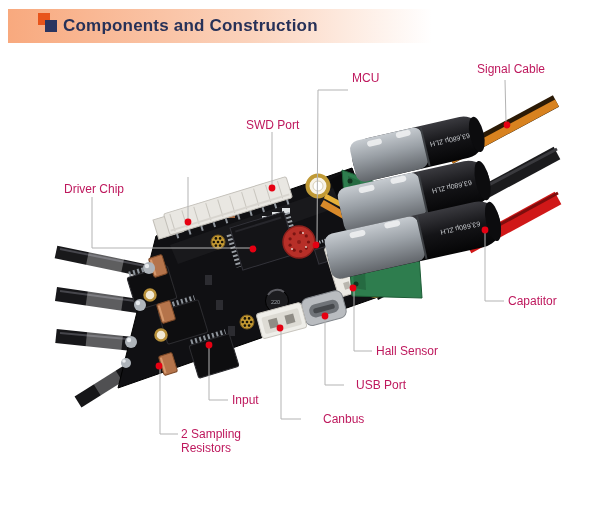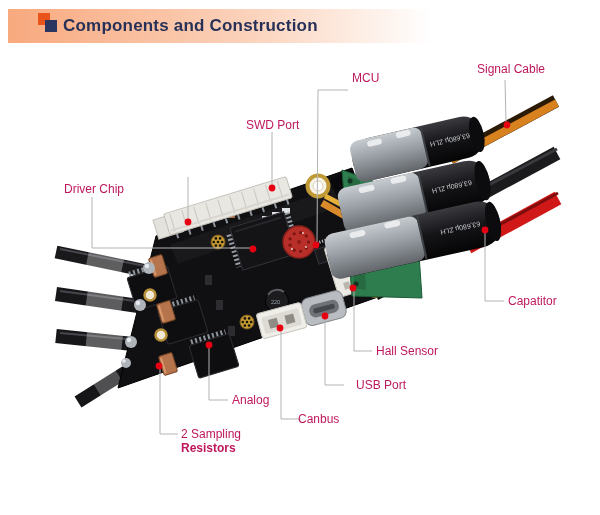--- a/index.html
+++ b/index.html
@@ -23,21 +23,21 @@
   
   .lbl{position:absolute;font-size:12px;line-height:14px;color:#be185d;white-space:nowrap;}
   #lbl-signal{left:477px;top:62px;}
   #lbl-mcu{left:352px;top:71px;}
   #lbl-swd{left:246px;top:118px;}
   #lbl-adc{left:90px;top:144px;width:176px;text-align:center;white-space:normal;}
   #lbl-driver{left:64px;top:182px;}
   #lbl-cap{left:508px;top:294px;}
   #lbl-hall{left:376px;top:344px;text-align:right;}
   #lbl-usb{left:348px;top:378px;margin-left:8px;}
-  #lbl-canbus{left:298px;top:412px;}
+  #lbl-canbus{left:323px;top:412px;}
   #lbl-mosfet{left:232px;top:393px;}
   #lbl-sampling{left:181px;top:427px;}
 </style>
 </head>
 <body>
 
 <div class="stage">
 
 <svg width="600" height="515" viewBox="0 0 600 515">
   <defs>
@@ -320,18 +320,18 @@
   <div class="lbl" id="lbl-signal">Signal Cable</div>
   <div class="lbl" id="lbl-mcu">MCU</div>
   <div class="lbl" id="lbl-swd">SWD Port</div>
   <div class="lbl" id="lbl-adc">
   </div>
   <div class="lbl" id="lbl-driver">Driver Chip</div>
   <div class="lbl" id="lbl-cap">Capatitor</div>
   <div class="lbl" id="lbl-hall">Hall Sensor</div>
   <div class="lbl" id="lbl-usb">USB Port</div>
   <div class="lbl" id="lbl-canbus">Canbus</div>
-  <div class="lbl" id="lbl-mosfet">Analog</div>
+  <div class="lbl" id="lbl-mosfet">Input</div>
   <div class="lbl" id="lbl-sampling">
     <span style="display:block;">2 Sampling</span>
-    <span style="display:block;font-weight:bold;">Resistors</span>
+    <span style="display:block;">Resistors</span>
   </div>
 </div>
 
 </body></html>

